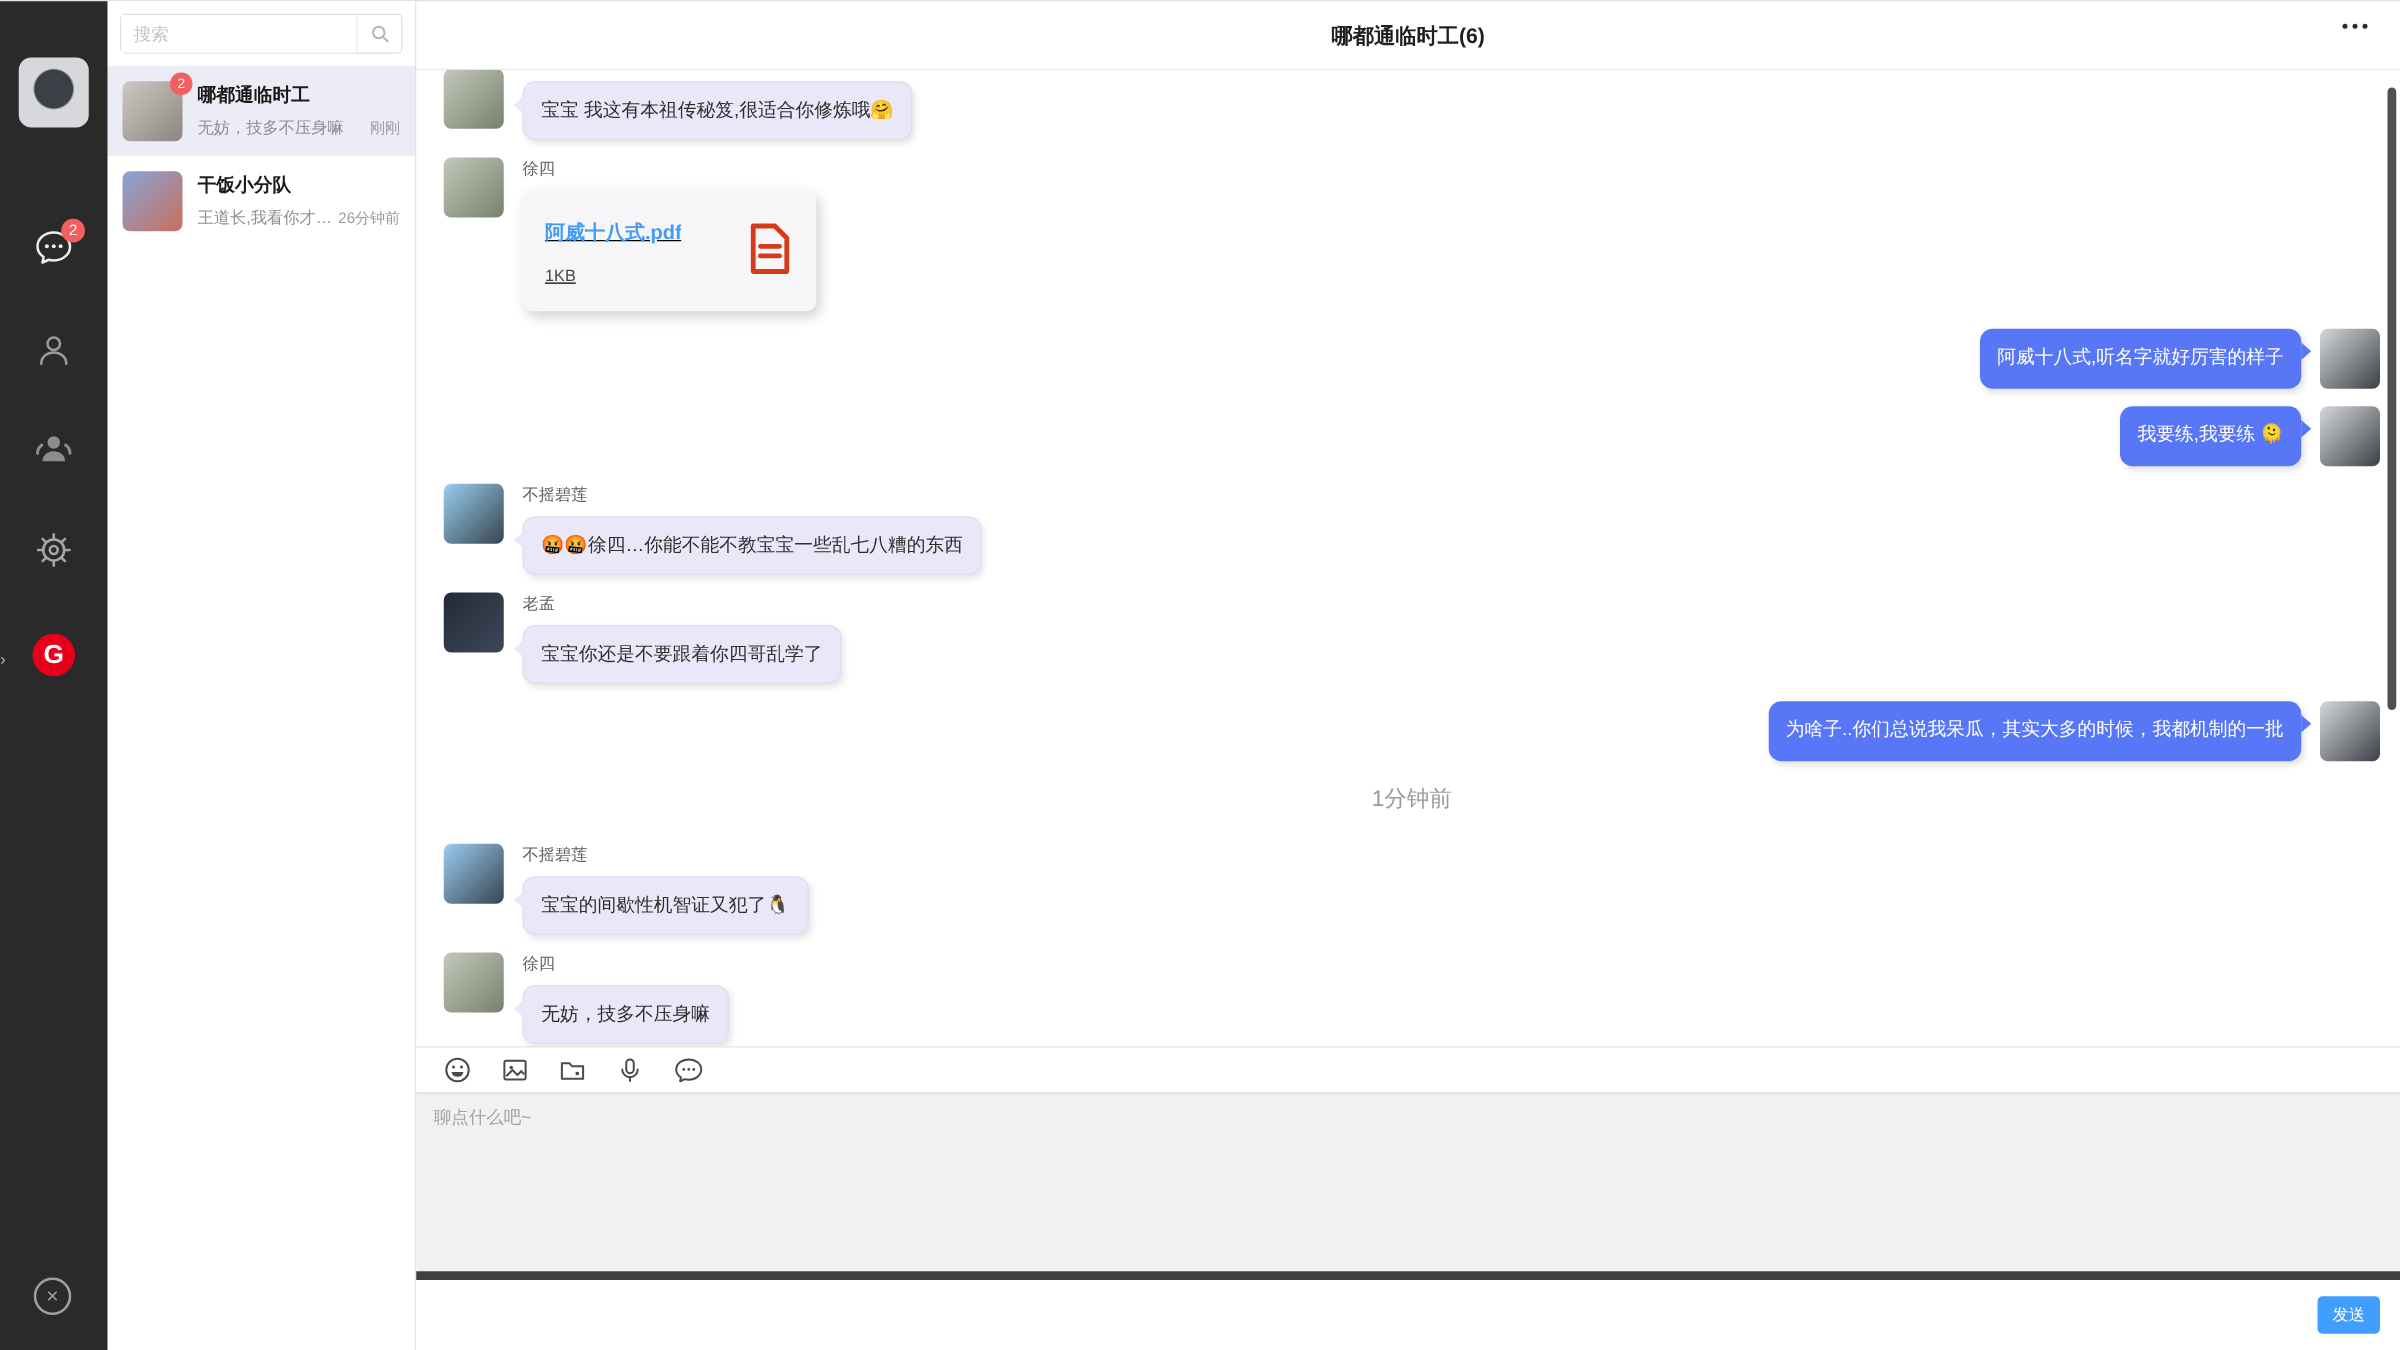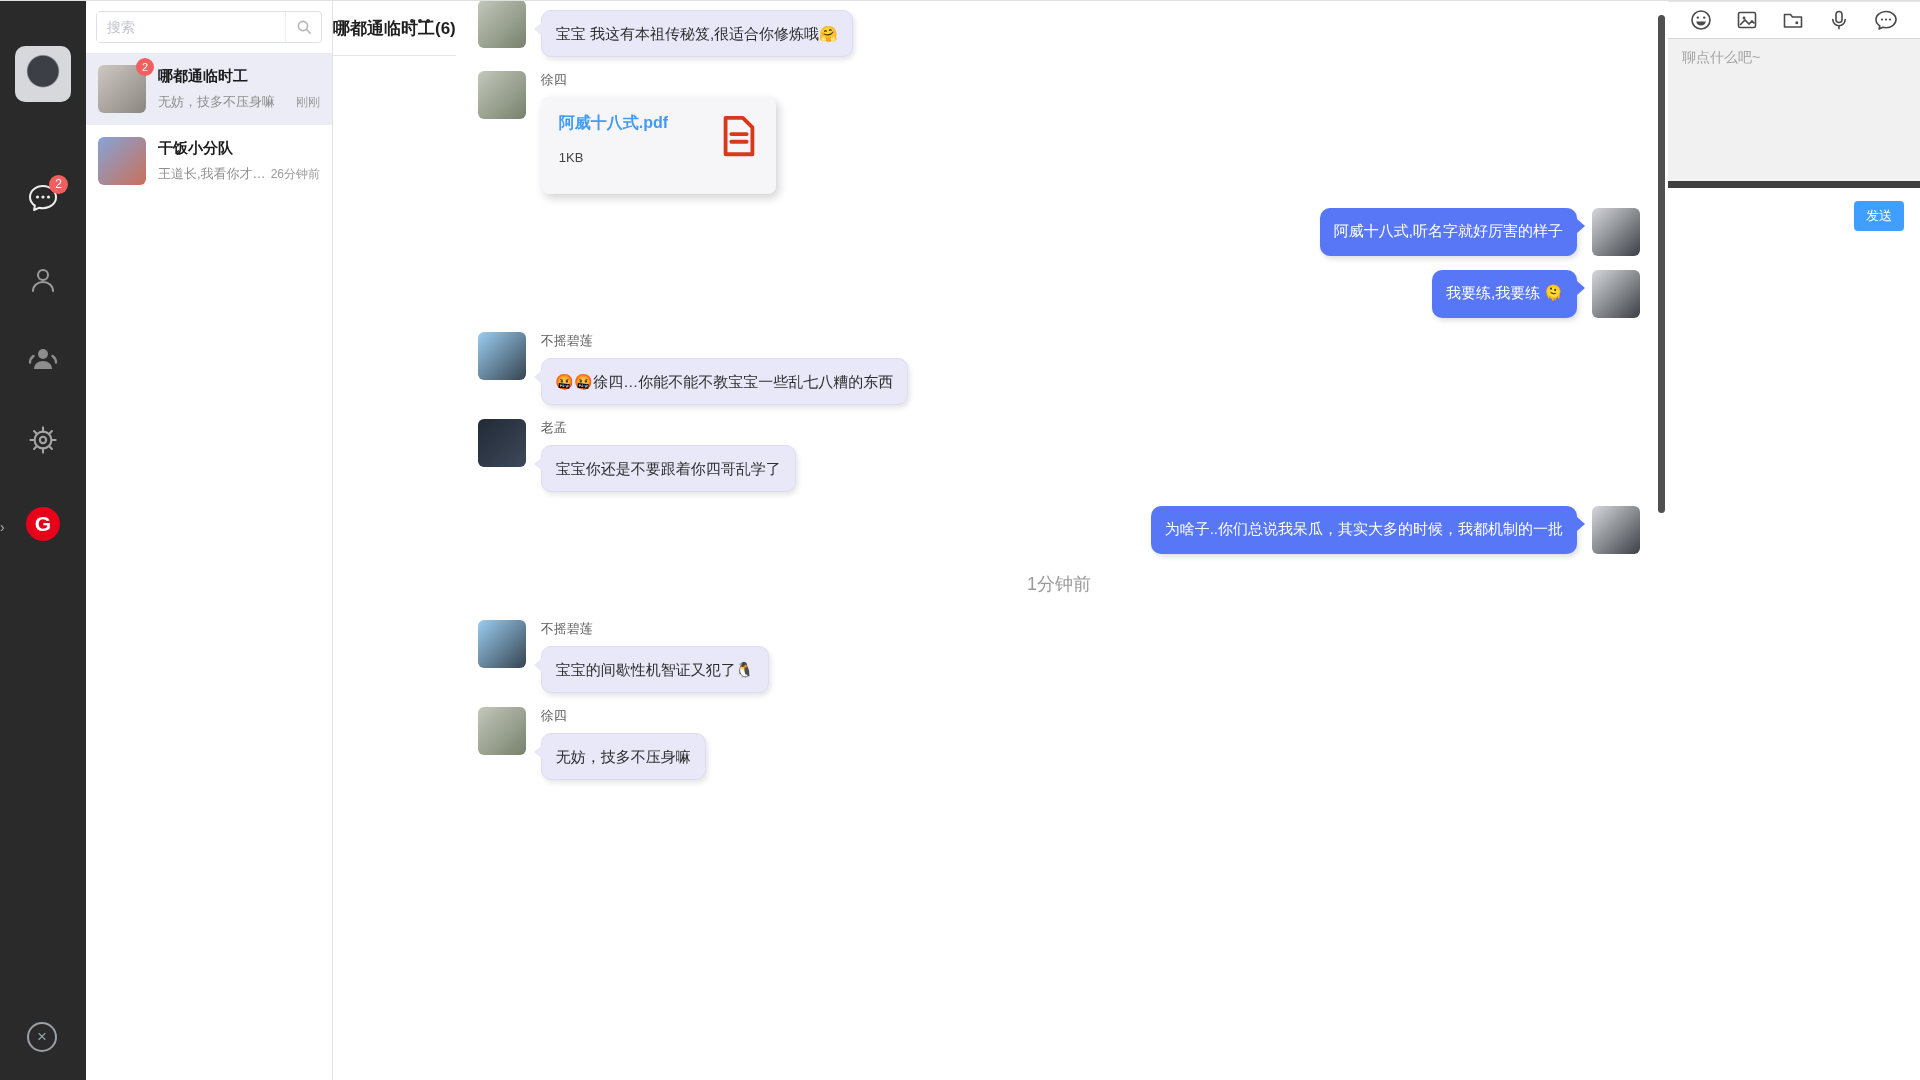--- a/index.html
+++ b/index.html
@@ -45,28 +45,28 @@
     text-align:center; }
   .ci-body { flex:1; min-width:0; margin-left:12px; }
   .ci-title { font-size:15px; font-weight:700; color:#1a1a1a; margin-bottom:7px; white-space:nowrap;
     overflow:hidden;font-family:Liberation Serif, serif; }
   .ci-row2 { display:flex; align-items:baseline; }
   .ci-preview { flex:1; min-width:0; font-size:13px; color:#8f8f8f; white-space:nowrap;
     overflow:hidden; text-overflow:ellipsis; }
   .ci-time { flex:none; font-size:12px; color:#9b9b9b; margin-left:4px; }
 
   
-  .main { flex:1; display:flex; flex-direction:row; min-width:0; }
+  .main { flex:1; display:flex; flex-direction:column; min-width:0; }
   .chat-header { position:relative; height:55px; flex:none; border-bottom:1px solid #e7e7e7;
     display:flex; align-items:center; justify-content:center; }
   .chat-title { font-size:17px; font-weight:700; color:#1f1f1f; }
   .menu-dots { position:absolute; right:26px; top:18px; display:flex; gap:4px; cursor:pointer; }
   .menu-dots i { width:4px; height:4px; border-radius:50%; background:#2b2b2b; }
 
-  .messages { position:relative; flex:1; overflow:hidden; padding:12px 28px 0 22px; }
+  .messages { position:relative; flex:1; overflow:hidden; padding:12px 16px 0 22px; }
   .scroll-thumb { position:absolute; top:14px; right:3px; width:7px; height:498px;
     background:#505050; border-radius:4px; cursor:pointer; }
 
   .msg { display:flex; margin-bottom:14px; }
   .msg .avatar { width:48px; height:48px; border-radius:6px; flex:none; cursor:pointer; }
   .msg.in .content { margin-left:15px; max-width:1000px; }
   .sender { font-size:13px; color:#606060; margin-bottom:8px; }
   .bubble { position:relative; display:inline-block; padding:12px 14px; font-size:15px;
     line-height:21px; border-radius:10px; cursor:default; }
   .bubble.bin { background:#e9e8f8; border:1px solid #dedcf2; color:#2e2e2e;
@@ -79,21 +79,21 @@
   .bubble.bout { background:#5877f7; color:#fff; box-shadow:2px 3px 5px rgba(0,0,0,.12); }
   .bubble.bout::after { content:''; position:absolute; right:-8px; top:11px;
     border-top:7px solid transparent; border-bottom:7px solid transparent;
     border-left:8px solid #5877f7; }
   .msg.clipped { margin-top:-13px; }
   .msg.clipped .bubble { margin-top:10px; }
   .time-divider { text-align:center; font-size:18px; color:#9a9a9a; margin:18px 0 24px; }
 
   .file-card { width:235px; height:97px; background:#f6f6f8; border-radius:8px;
     box-shadow:3px 4px 10px rgba(0,0,0,.18); padding:16px 14px 14px 18px;
-    display:flex; align-items:flex-start; justify-content:space-between; cursor:pointer; }
+    display:flex; align-items:center; justify-content:space-between; cursor:pointer;text-decoration:underline; }
   .file-meta { min-width:0; }
   .file-name { font-size:16px; font-weight:700; color:#3f9bf7; margin-bottom:16px;
     white-space:nowrap; overflow:hidden; }
   .file-size { font-size:13px; color:#444; }
   .file-icon { flex:none; margin-left:10px; }
 
   
   .composer { flex:none; border-top:1px solid #e4e4e4; background:#fff; }
   .tools { height:36px; display:flex; align-items:center; gap:24px; padding:0 22px; }
   .tool { display:flex; align-items:center; cursor:pointer; }

